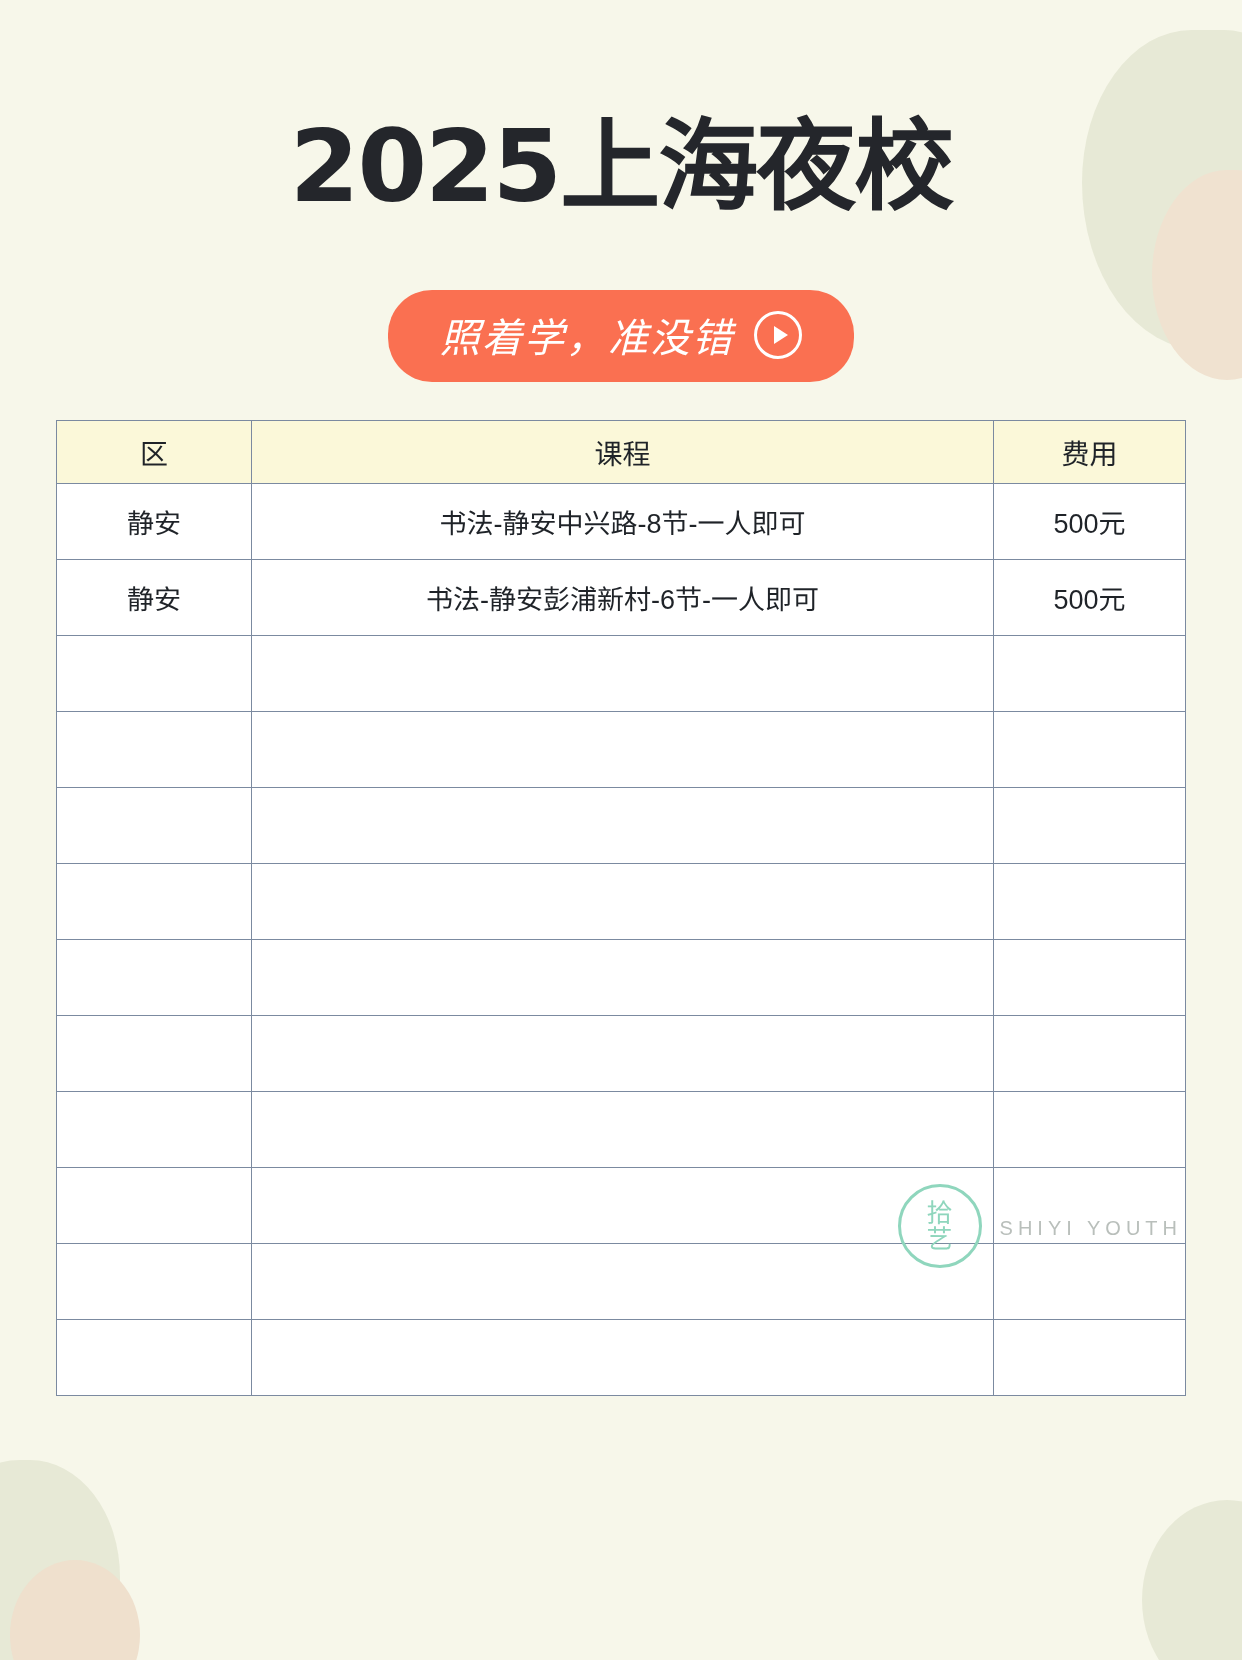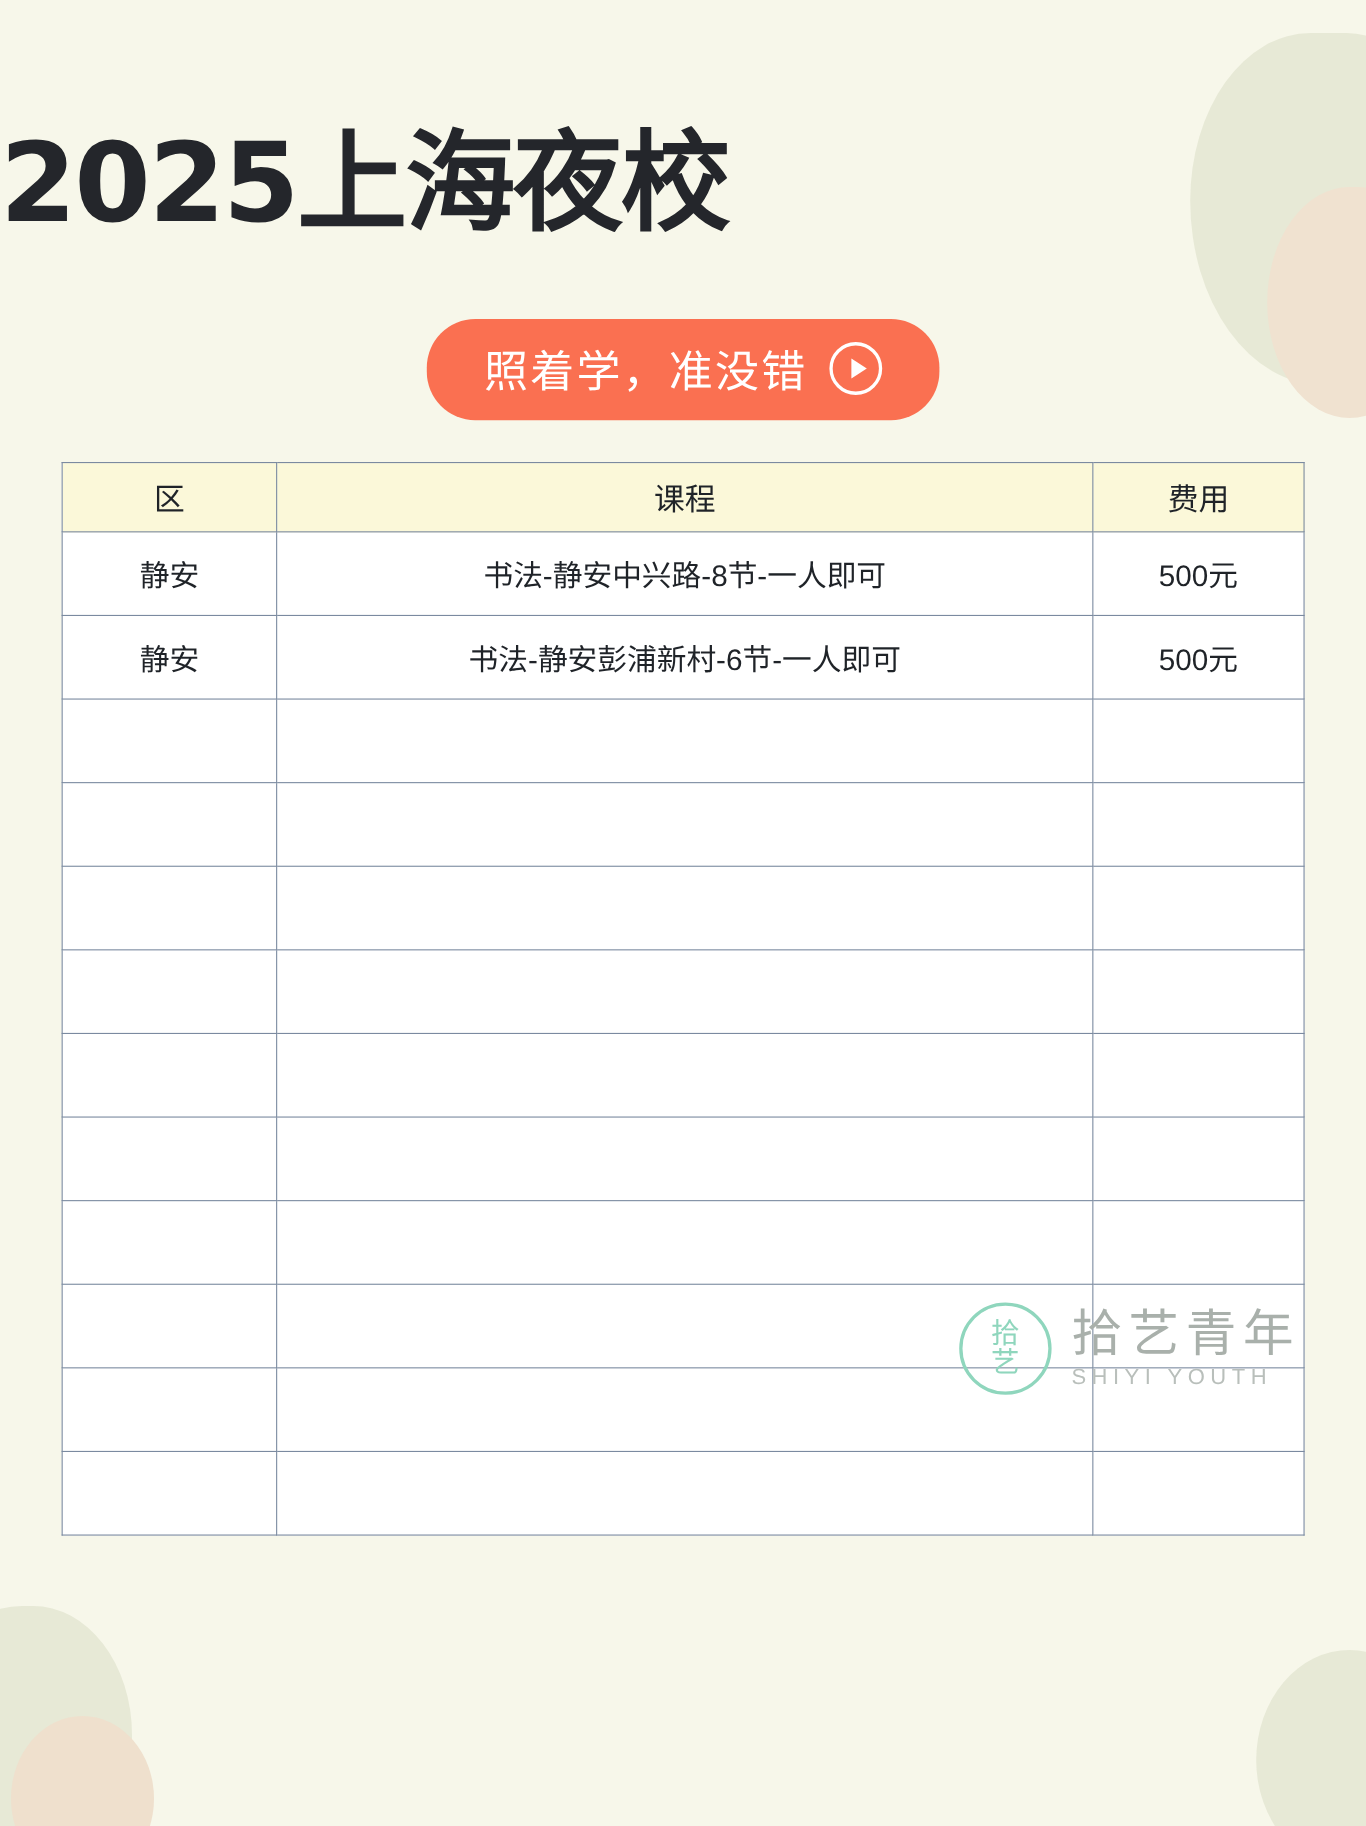--- a/index.html
+++ b/index.html
@@ -61,20 +61,21 @@
     background: #e7e9d6;
     border-radius: 50%;
   }
 
   .page {
     position: relative;
     z-index: 2;
   }
 
   .title {
+    text-align: center;
     font-size: 100px;
     font-weight: 900;
     letter-spacing: -2px;
     color: #24262b;
     padding-top: 44px;
     line-height: 1.12;
     font-family: "DejaVu Sans", "Liberation Sans", sans-serif;
   }
 
   .subtitle-wrap {
@@ -85,20 +86,21 @@
   .subtitle-pill {
     background: #fa7051;
     color: #ffffff;
     border-radius: 44px;
     padding: 16px 52px 18px 52px;
     font-size: 40px;
     letter-spacing: 2px;
     display: flex;
     align-items: center;
     gap: 20px;
+    font-style: italic;
   }
   .pill-arrow {
     width: 42px;
     height: 42px;
     border: 3px solid #ffffff;
     border-radius: 50%;
     display: inline-flex;
     align-items: center;
     justify-content: center;
   }
@@ -278,18 +280,17 @@
       </tr>
     </tbody>
   </table>
 
   <div class="watermark">
     <div class="wm-badge">
       <i>拾</i>
       <i>艺</i>
     </div>
     <div class="wm-text">
-      <div class="wm-cn">拾艺青年</div>
       <div class="wm-en">SHIYI YOUTH</div>
     </div>
   </div>
 
 </div>
 
 </body></html>

